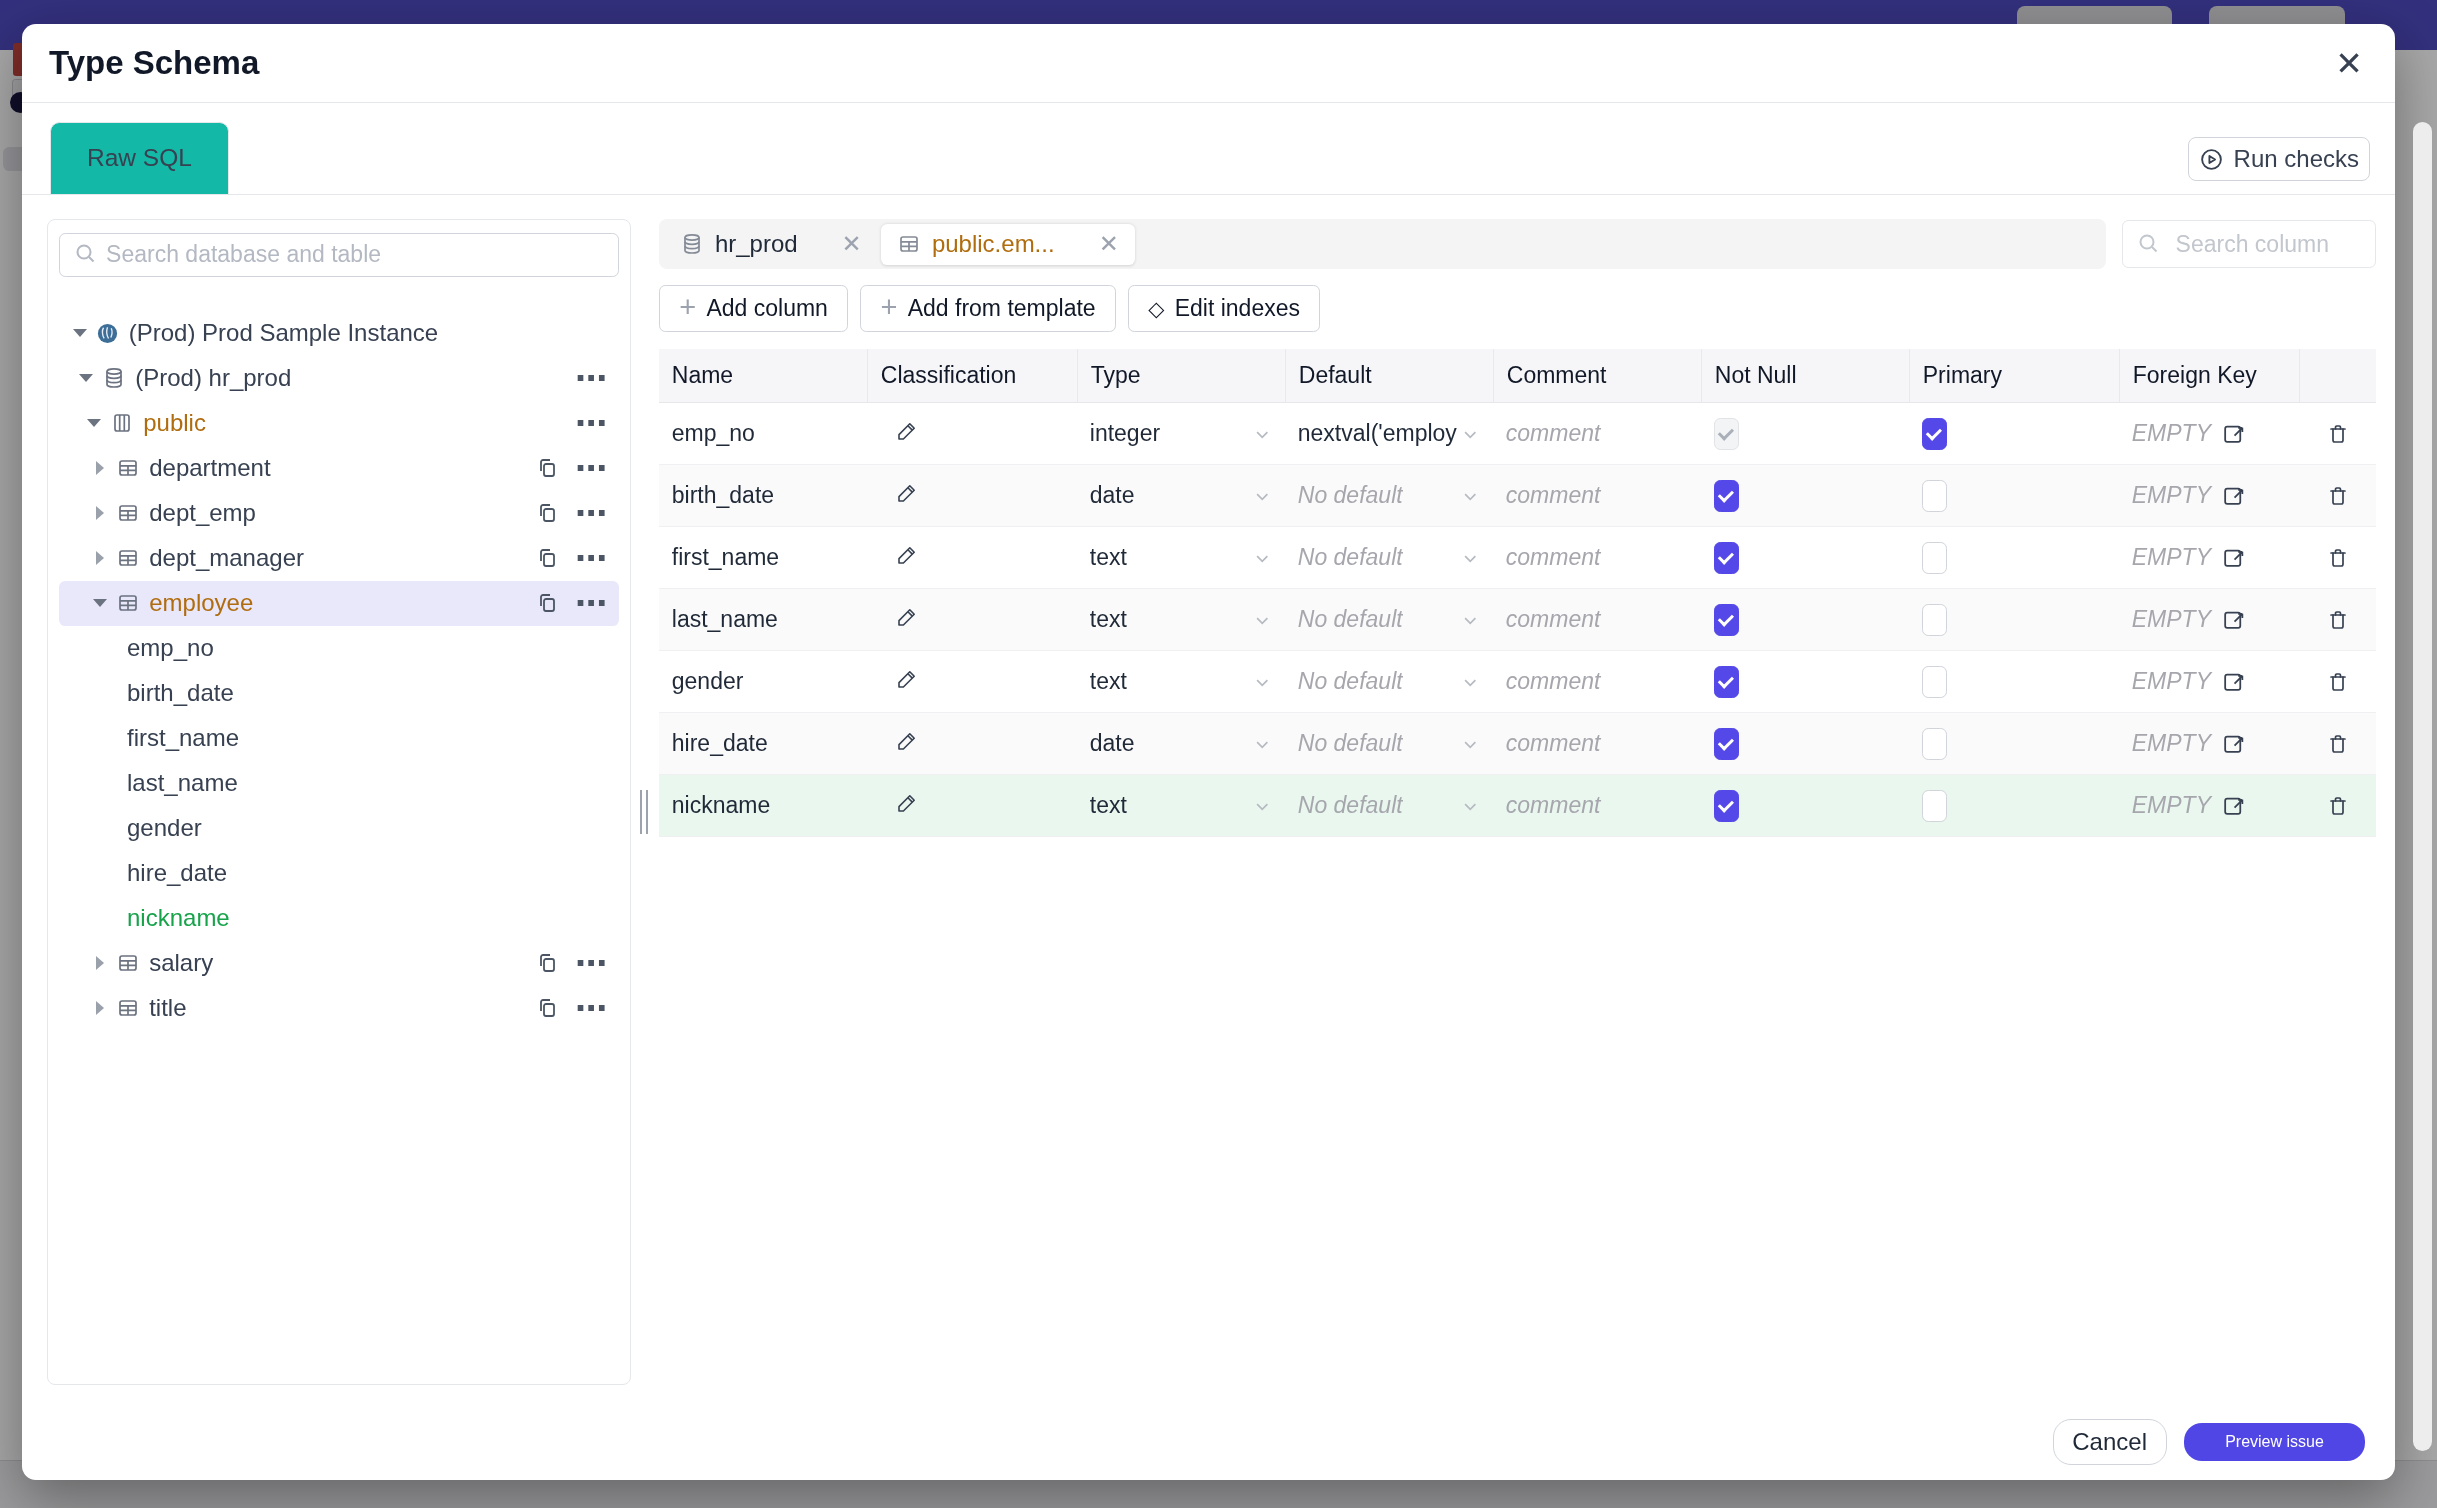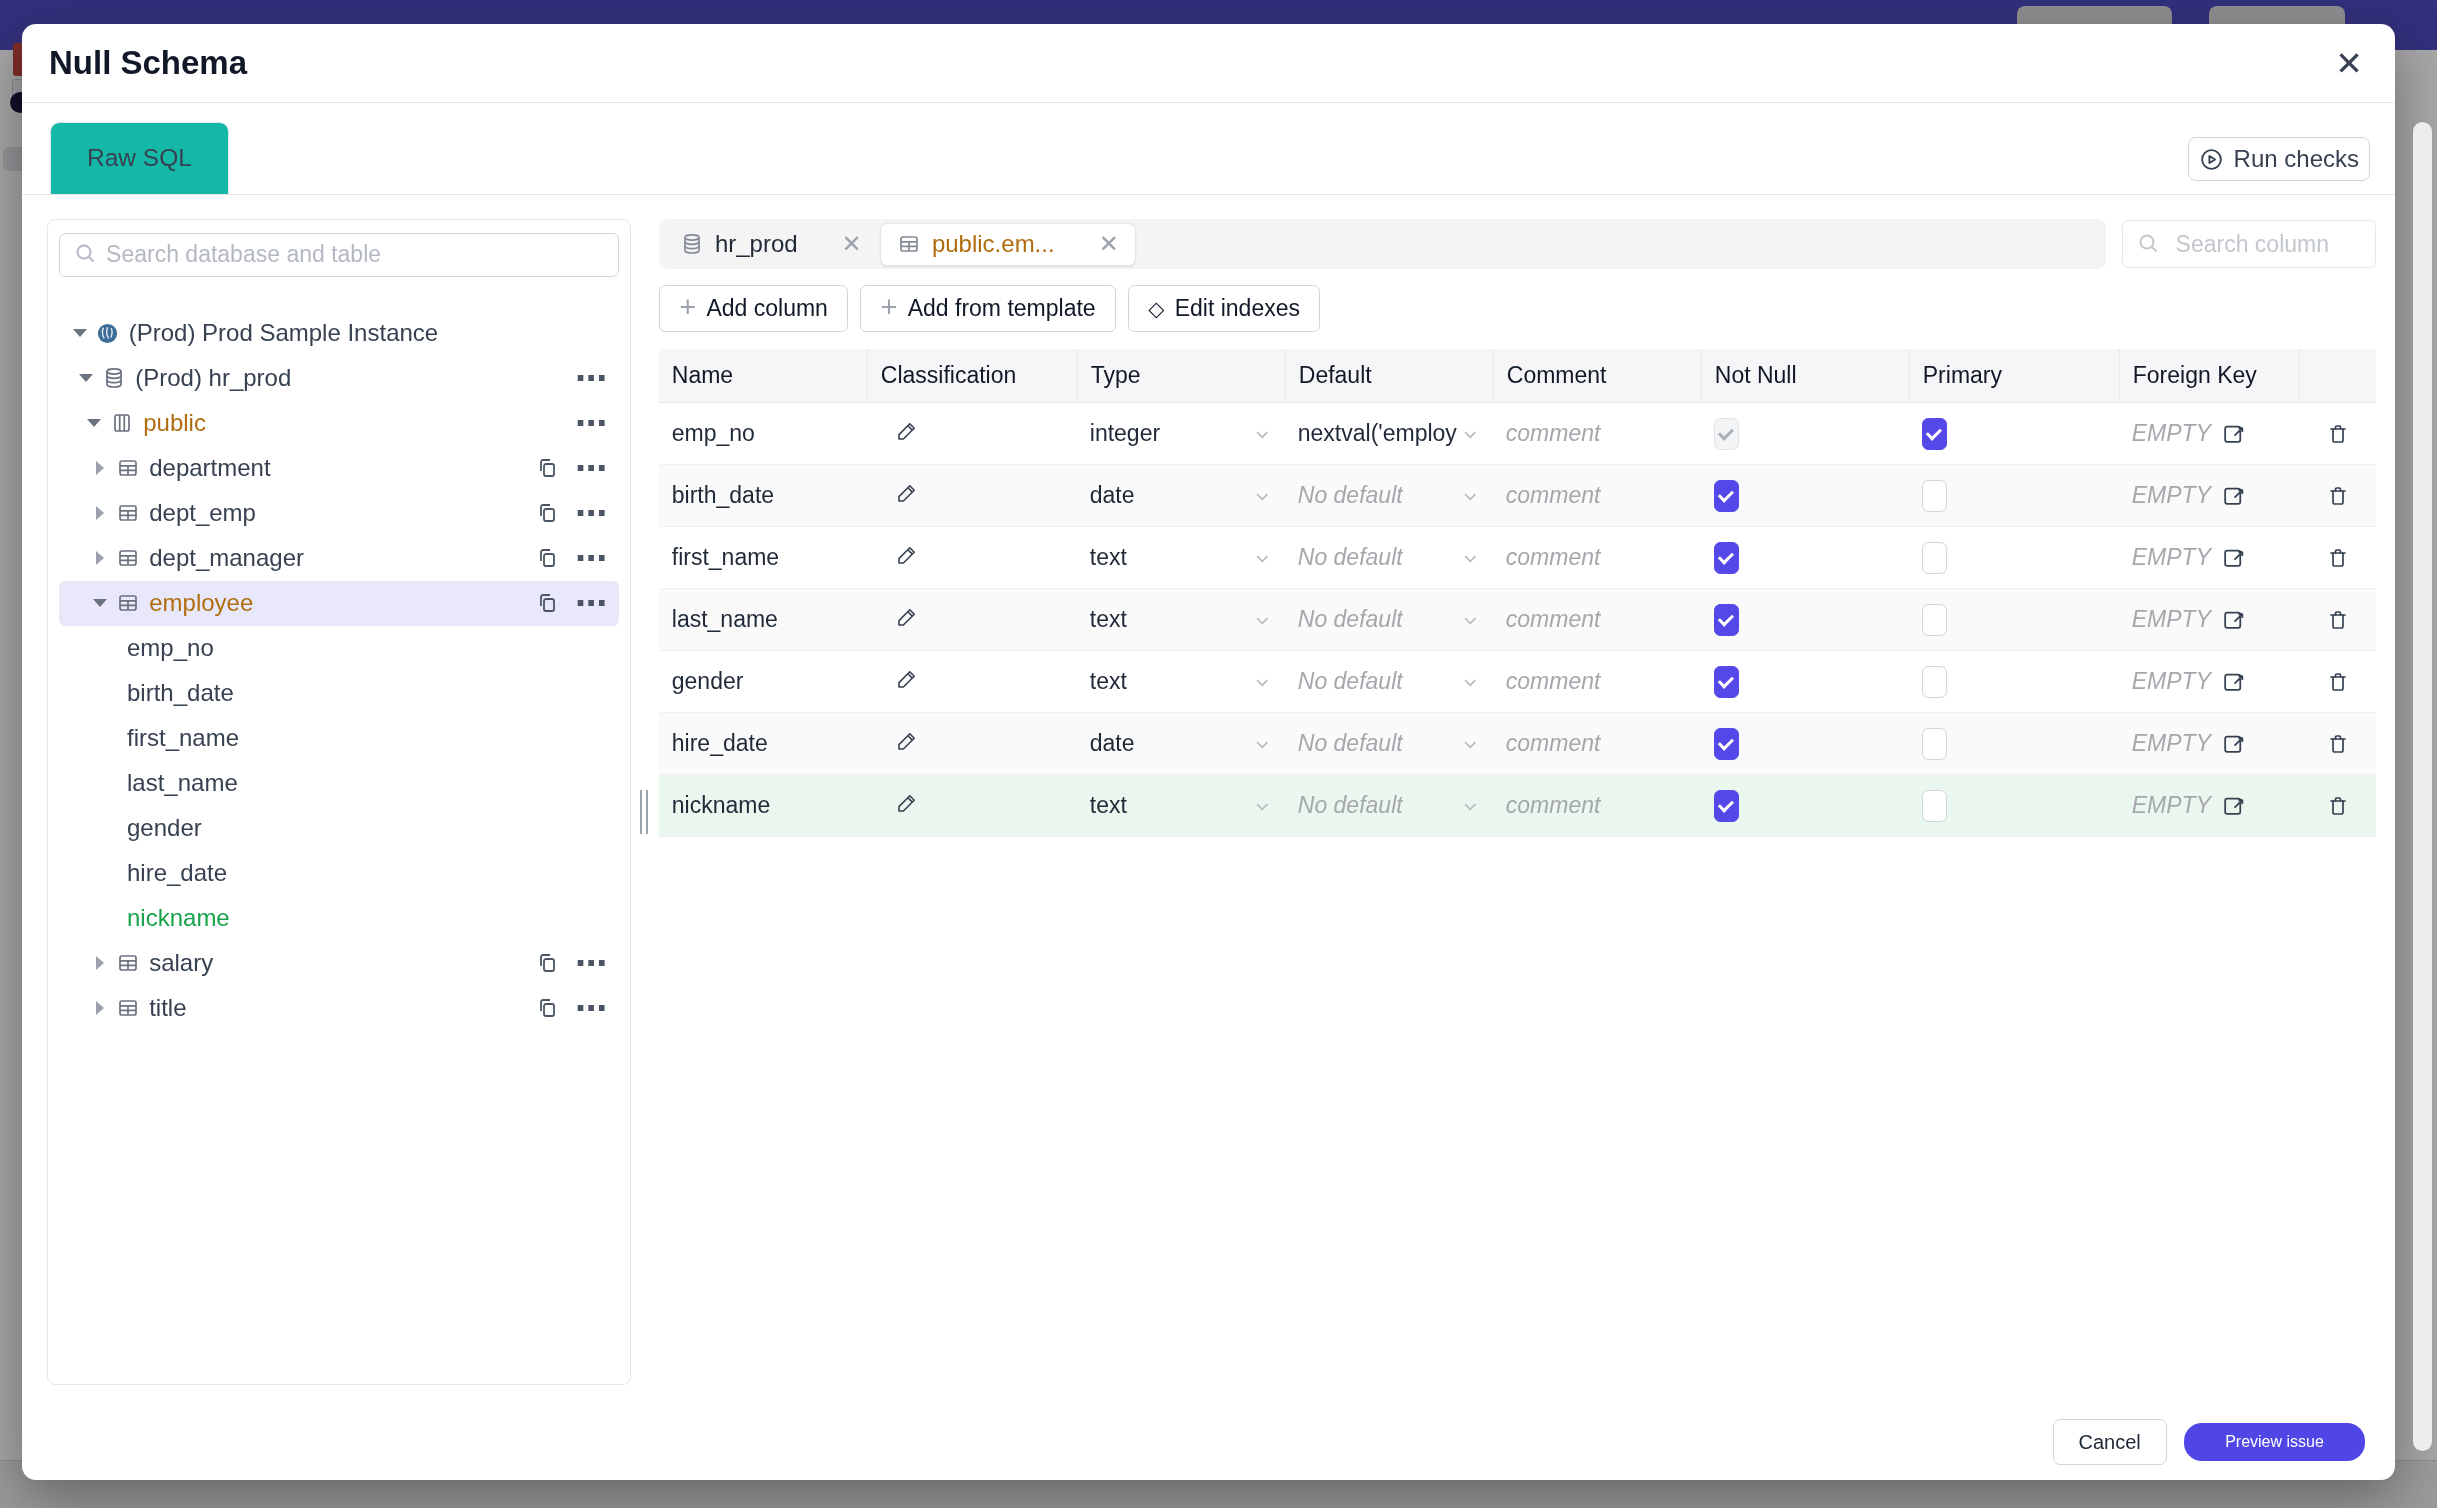--- a/index.html
+++ b/index.html
@@ -135,22 +135,22 @@
   .cb.checked::after{content:'';position:absolute;left:4.7px;top:8.7px;width:11px;height:6.3px;
       border-left:3.2px solid #fff;border-bottom:3.2px solid #fff;transform:rotate(-45deg);}
   .cb.checked.disabled{background:#f3f4f6;border-color:#e2e3e7;}
   .cb.checked.disabled::after{border-color:#aab0b9;}
   .c-fk{gap:9.5px;}
   .fk-edit{color:#374151;display:flex;cursor:pointer;}
   .c-trash{justify-content:center;padding-left:0;}
   .trash-btn{color:#374151;display:flex;cursor:pointer;background:none;border:none;}
 
   .m-footer{flex:0 0 76px;display:flex;align-items:center;justify-content:flex-end;gap:17.4px;padding:0 30px;}
-  .btn-cancel{width:114px;height:46px;border:0.8px solid var(--border2);border-radius:7px;background:#fff;
-              font-size:20px;color:#1f2937;font-family:inherit;cursor:pointer;}
+  .btn-cancel{width:114px;height:46px;border:0.8px solid var(--border2);border-radius:18px;background:#fff;
+              font-size:24px;color:#1f2937;font-family:inherit;cursor:pointer;}
   .btn-primary{min-width:181px;height:38px;border-radius:18px;background:var(--accent);color:#fff;
                font-size:16px;border:none;padding:0 22px;font-family:inherit;cursor:pointer;}
 </style>
 </head>
 <body>
 
 <div class="bg-topbar">
   <div class="bg-topbar-btn bg-btn-1"></div>
   <div class="bg-topbar-btn bg-btn-2"></div>
 </div>
@@ -162,21 +162,21 @@
   
   
 </div>
 
 <div class="overlay"></div>
 <div class="scroll-thumb"></div>
 
 <div class="modal">
 
   <div class="m-header">
-    <div class="m-title">Null Schema</div>
+    <div class="m-title">Type Schema</div>
     <button class="m-close">✕</button>
   </div>
 
   <div class="m-tabsrow">
     <div class="tabs">
       <div class="tab">
         <span>Raw SQL</span>
       </div>
     </div>
     <button class="run-btn">

